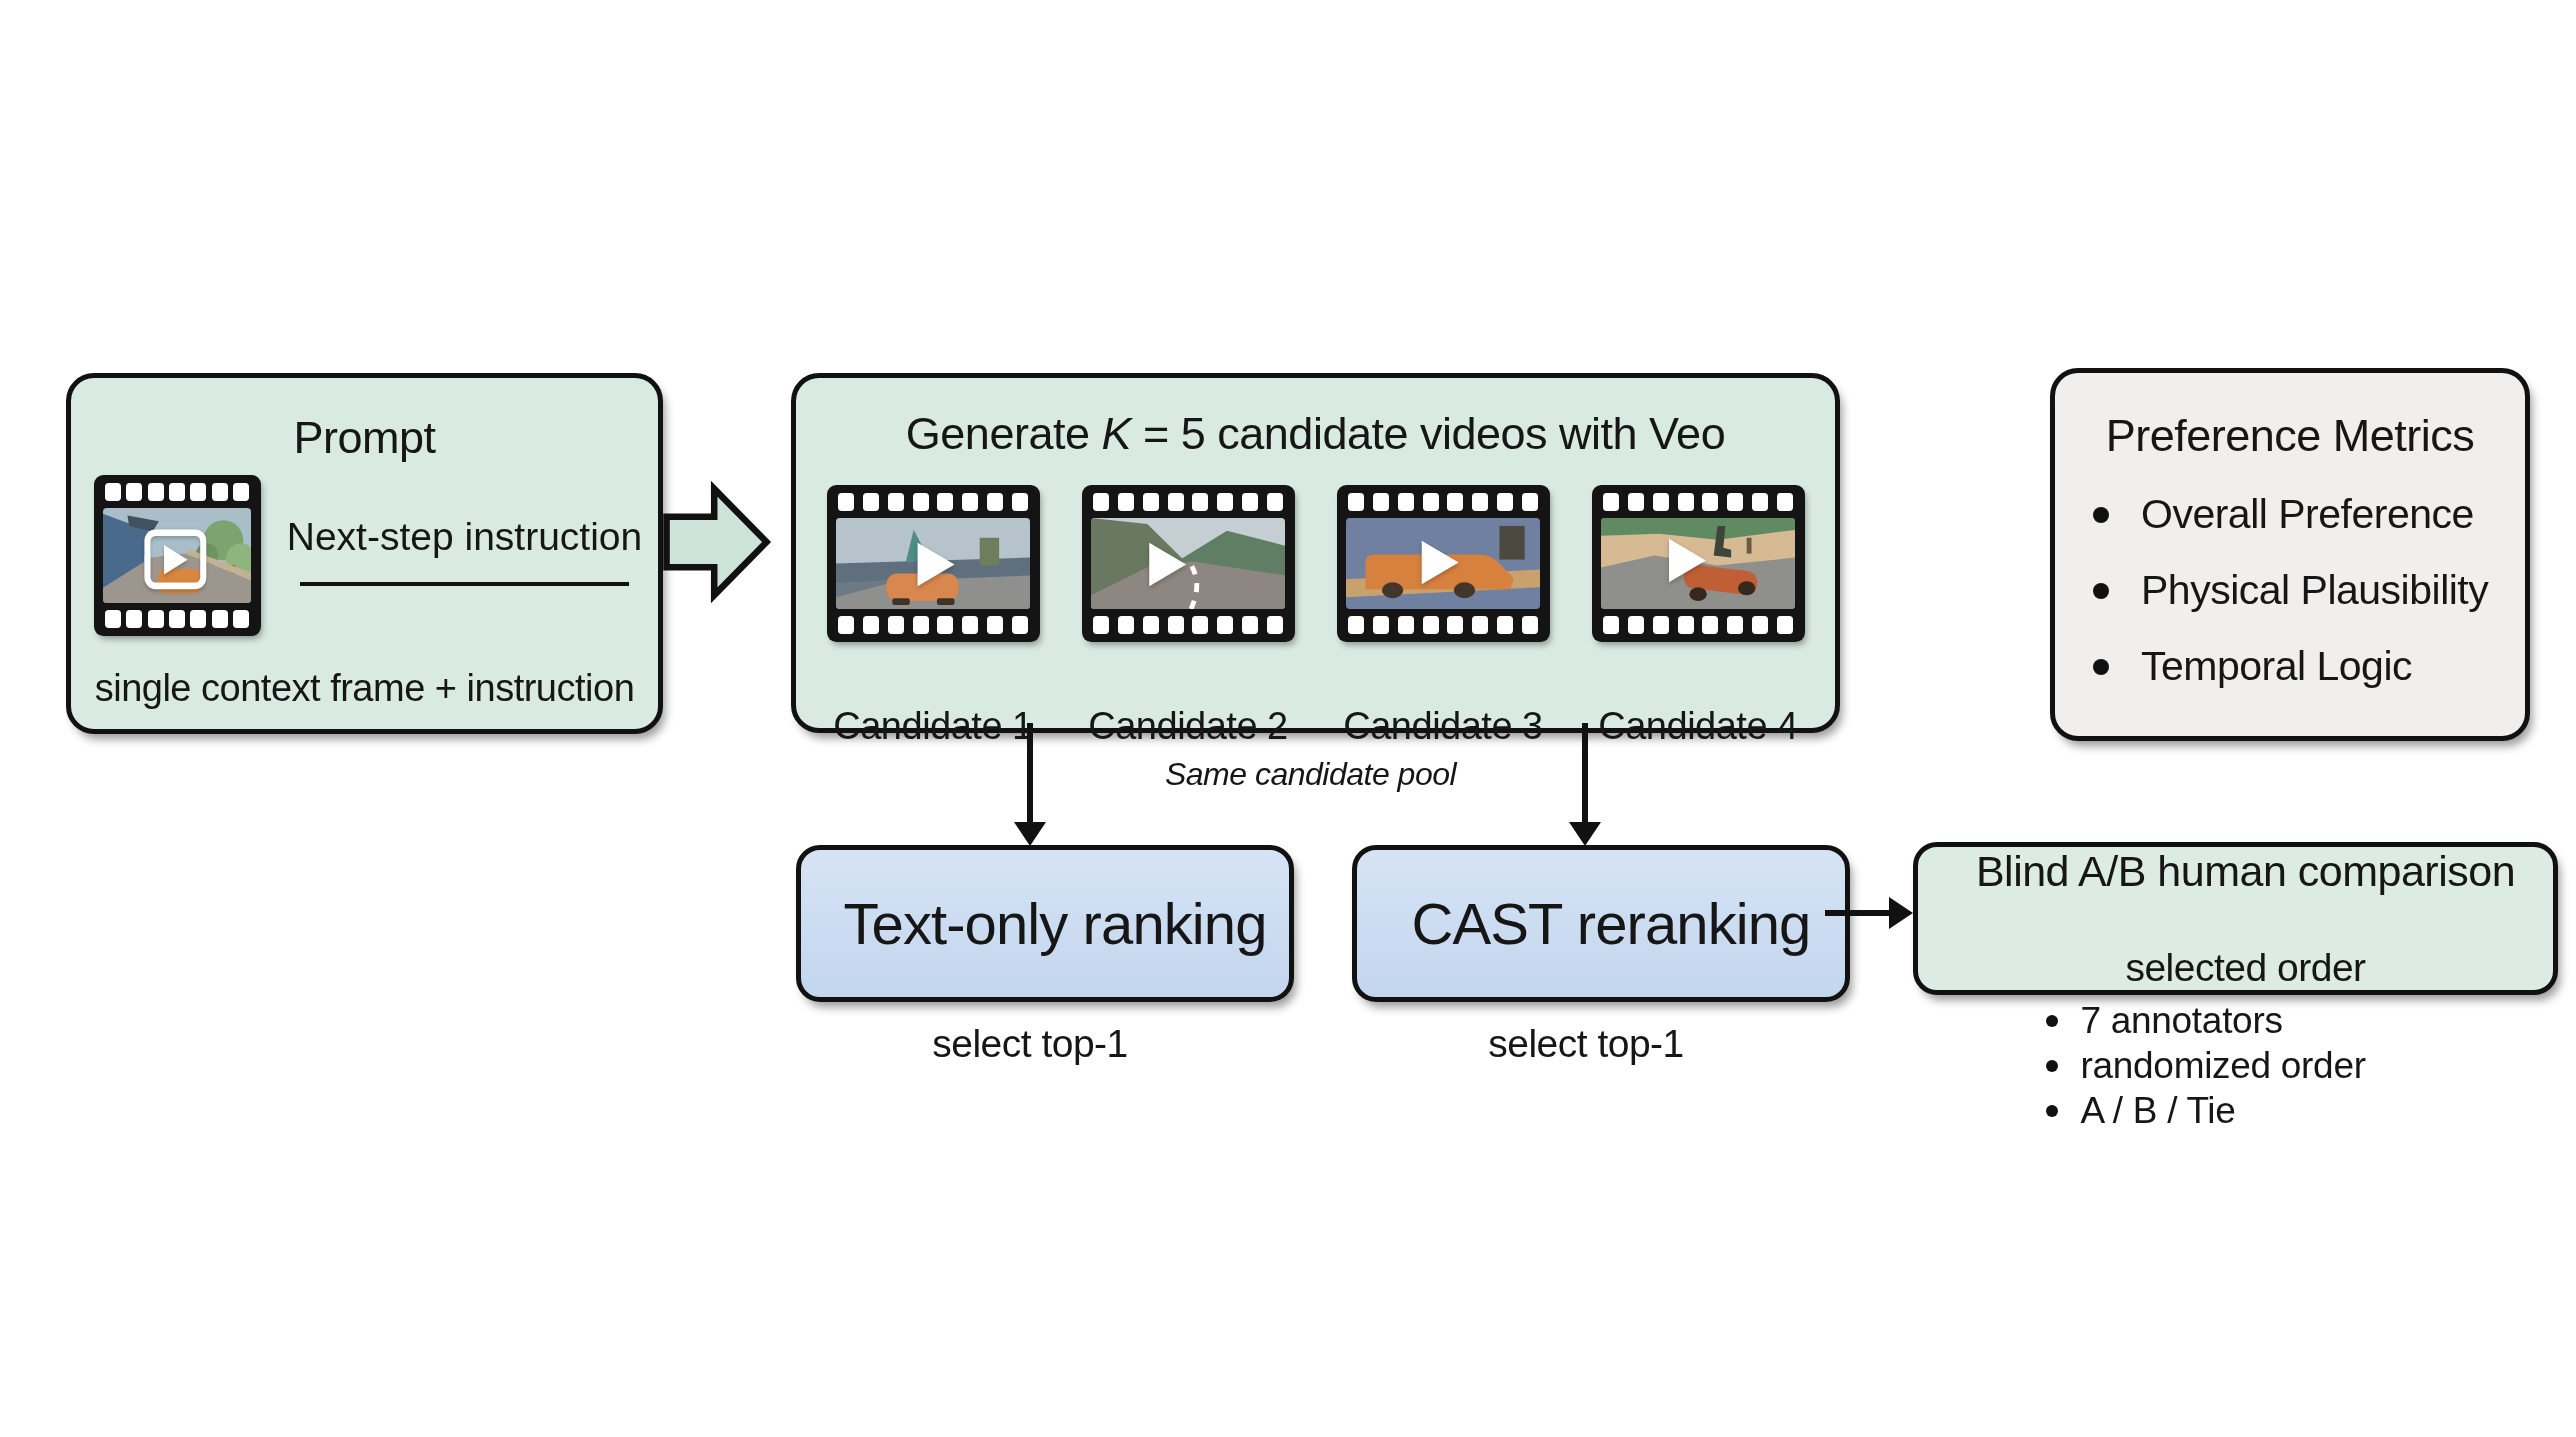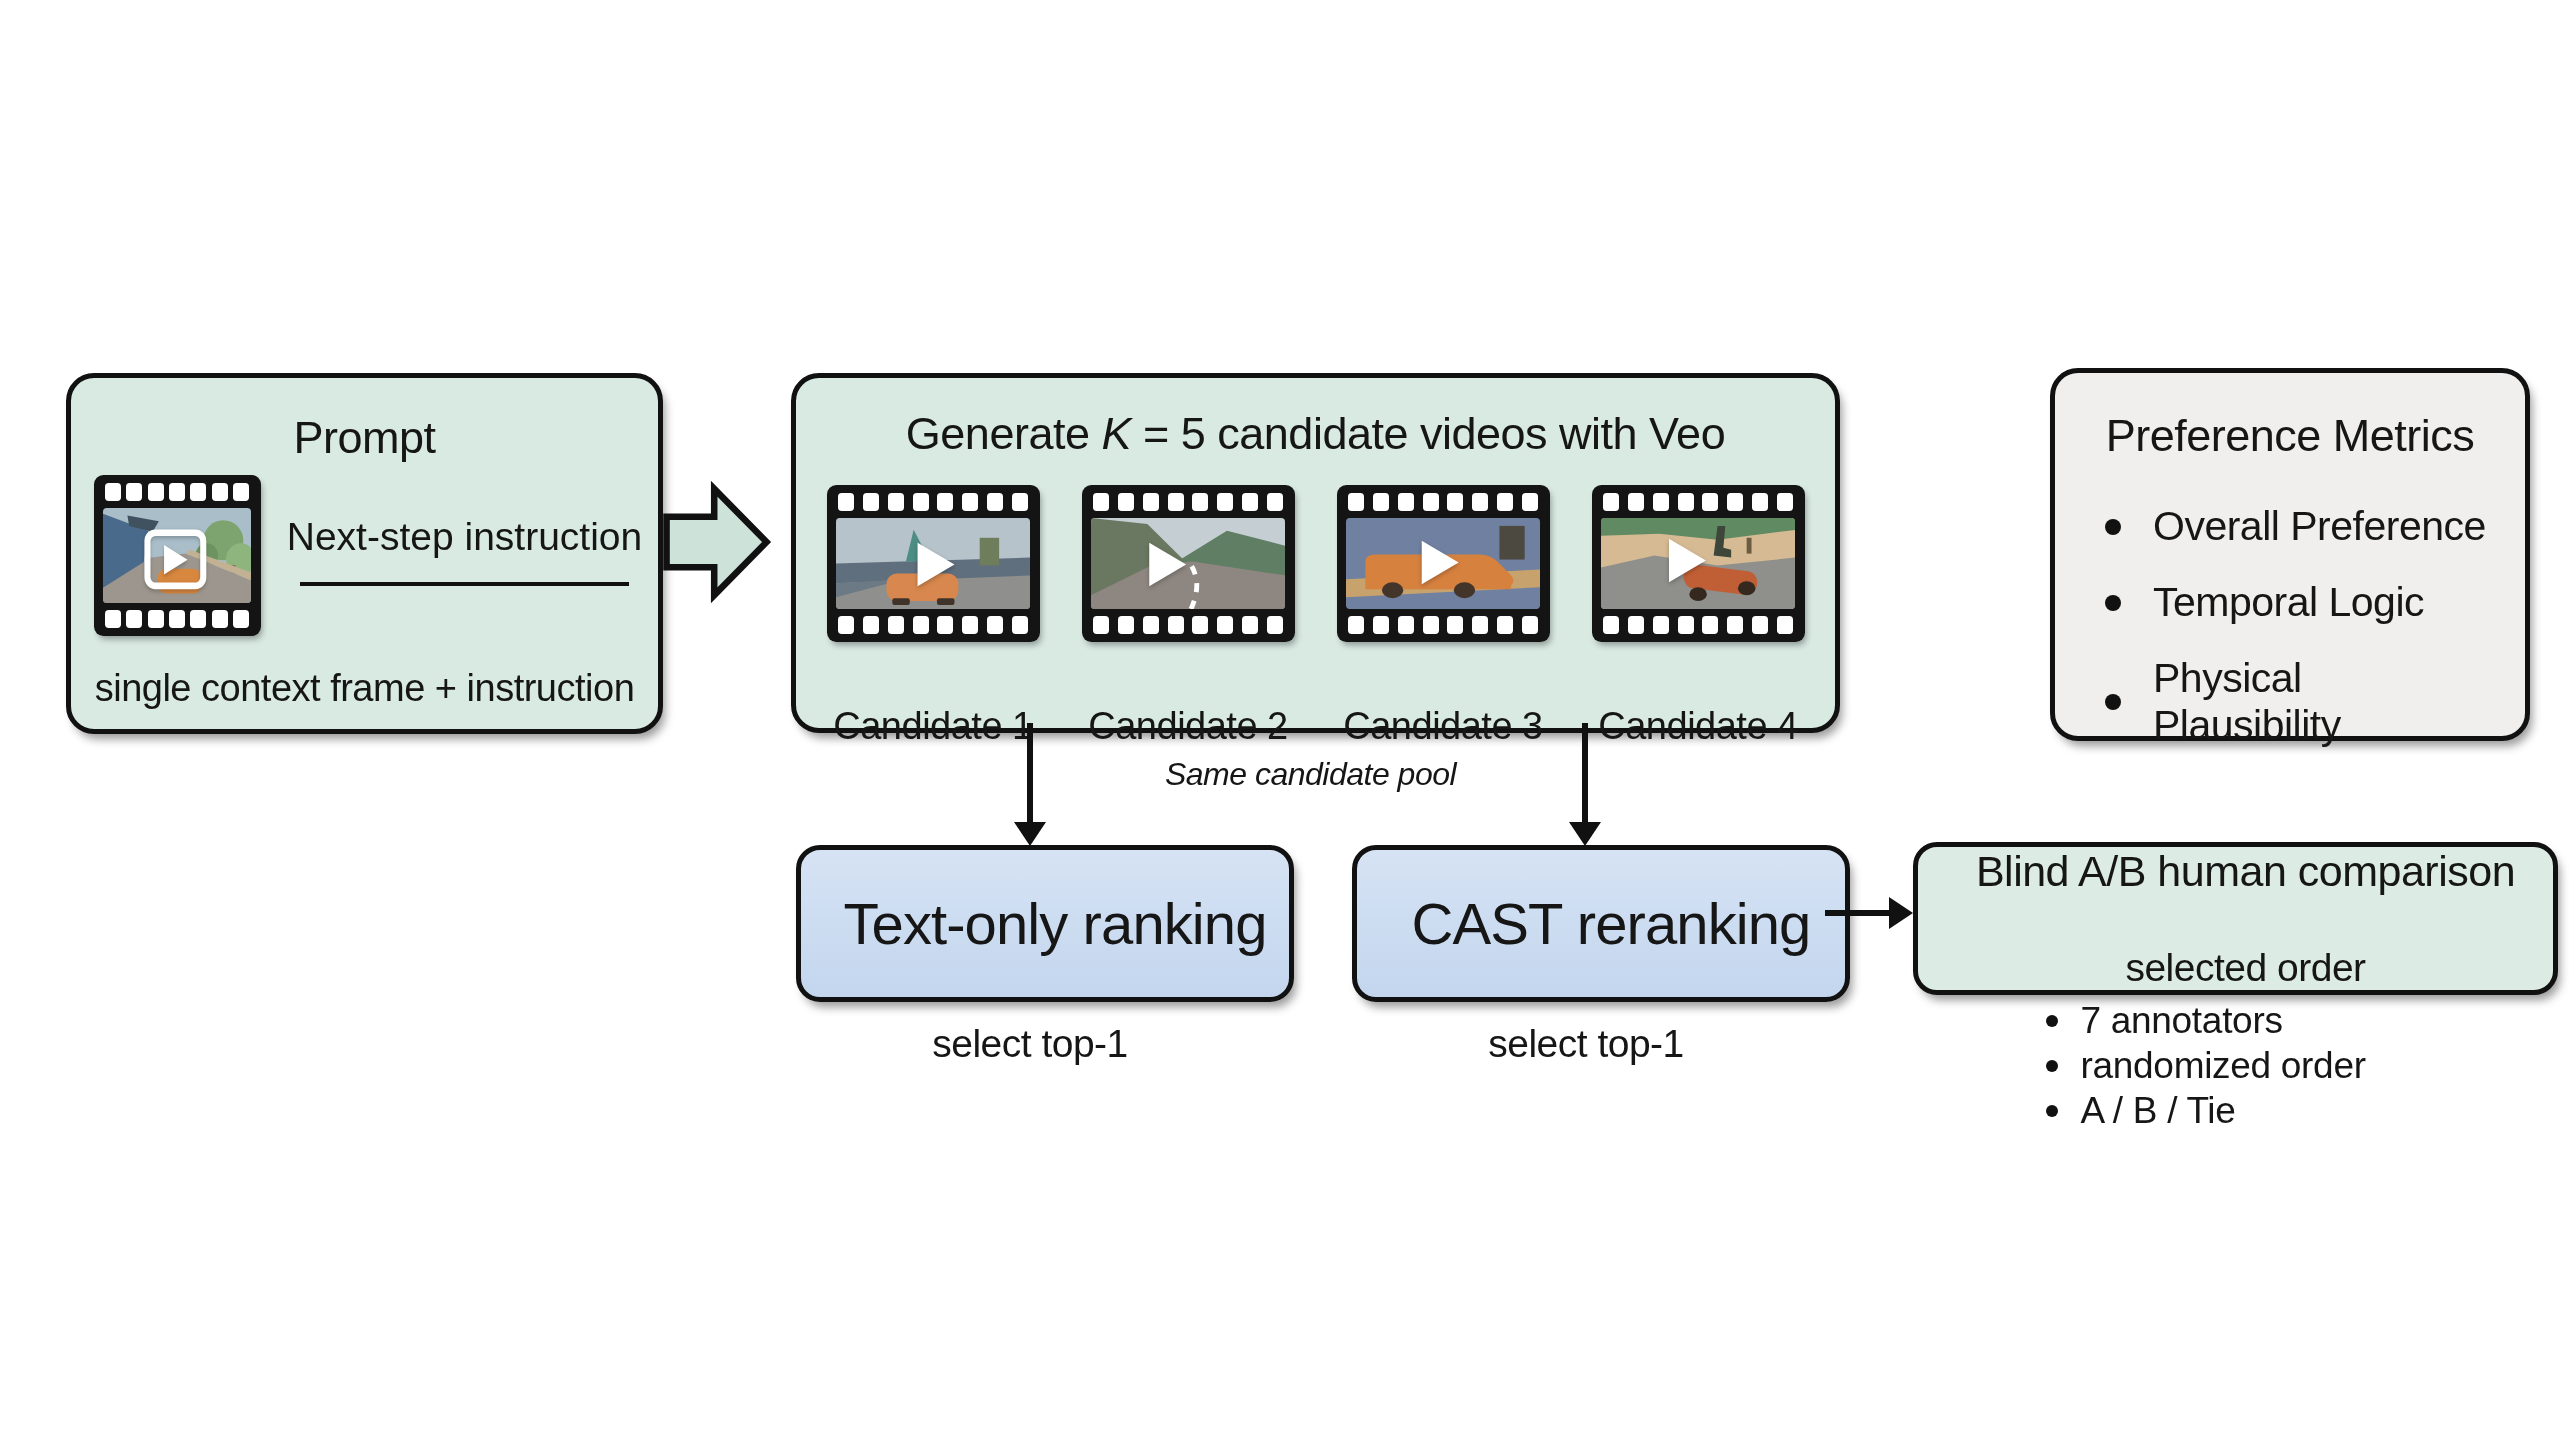--- a/index.html
+++ b/index.html
@@ -27,21 +27,21 @@
   .scene svg{position:absolute;inset:0;width:100%;height:100%;}
   
   .gen-title{top:30px;left:0;right:0;}
   .cands{top:107px;left:0;right:0;display:flex;justify-content:center;gap:42px;}
   .cand{display:flex;flex-direction:column;align-items:center;gap:40px;}
   .cand .film{width:213px;height:157px;}
   .cand-label{margin-top:22.5px;font-size:38px;letter-spacing:-0.5px;}
   
   .pref{background:#f0efee;}
   .pref-title{top:37px;left:0;right:0;}
-  .pref-list{position:absolute;top:114px;left:34px;right:19px;list-style:none;margin:16px;padding:0;}
+  .pref-list{position:absolute;top:114px;left:34px;right:19px;list-style:none;margin:4px;padding:0;}
   .pref-list li{display:flex;align-items:center;gap:32px;font-size:41px;letter-spacing:-0.5px;
                 margin-bottom:29px;}
   .dot{width:16px;height:16px;border-radius:50%;background:#111;flex:0 0 auto;}
   
   .vline{position:absolute;width:5.6px;background:#111;}
   .vhead{position:absolute;width:0;height:0;border-left:16px solid transparent;
          border-right:16px solid transparent;border-top:24px solid #111;}
   .hline{position:absolute;height:5.6px;background:#111;}
   .hhead{position:absolute;width:0;height:0;border-top:16px solid transparent;
          border-bottom:16px solid transparent;border-left:24px solid #111;}
@@ -285,25 +285,25 @@
 
 <div class="box round-lg pref" style="left:2050px;top:368px;width:470px;height:363px;">
   <div class="abs title pref-title">Preference Metrics</div>
   <ul class="pref-list">
     <li>
       <span class="dot"></span>
       <span>Overall Preference</span>
     </li>
     <li>
       <span class="dot"></span>
-      <span>Temporal Logic</span>
+      <span>Physical Plausibility</span>
     </li>
     <li>
       <span class="dot"></span>
-      <span>Physical Plausibility</span>
+      <span>Temporal Logic</span>
     </li>
   </ul>
 </div>
 
 <div class="vline" style="left:1027px;top:723px;height:103px;"></div>
 <div class="vhead" style="left:1014px;top:822px;"></div>
 
 <div class="vline" style="left:1582px;top:723px;height:103px;"></div>
 <div class="vhead" style="left:1569px;top:822px;"></div>
 

